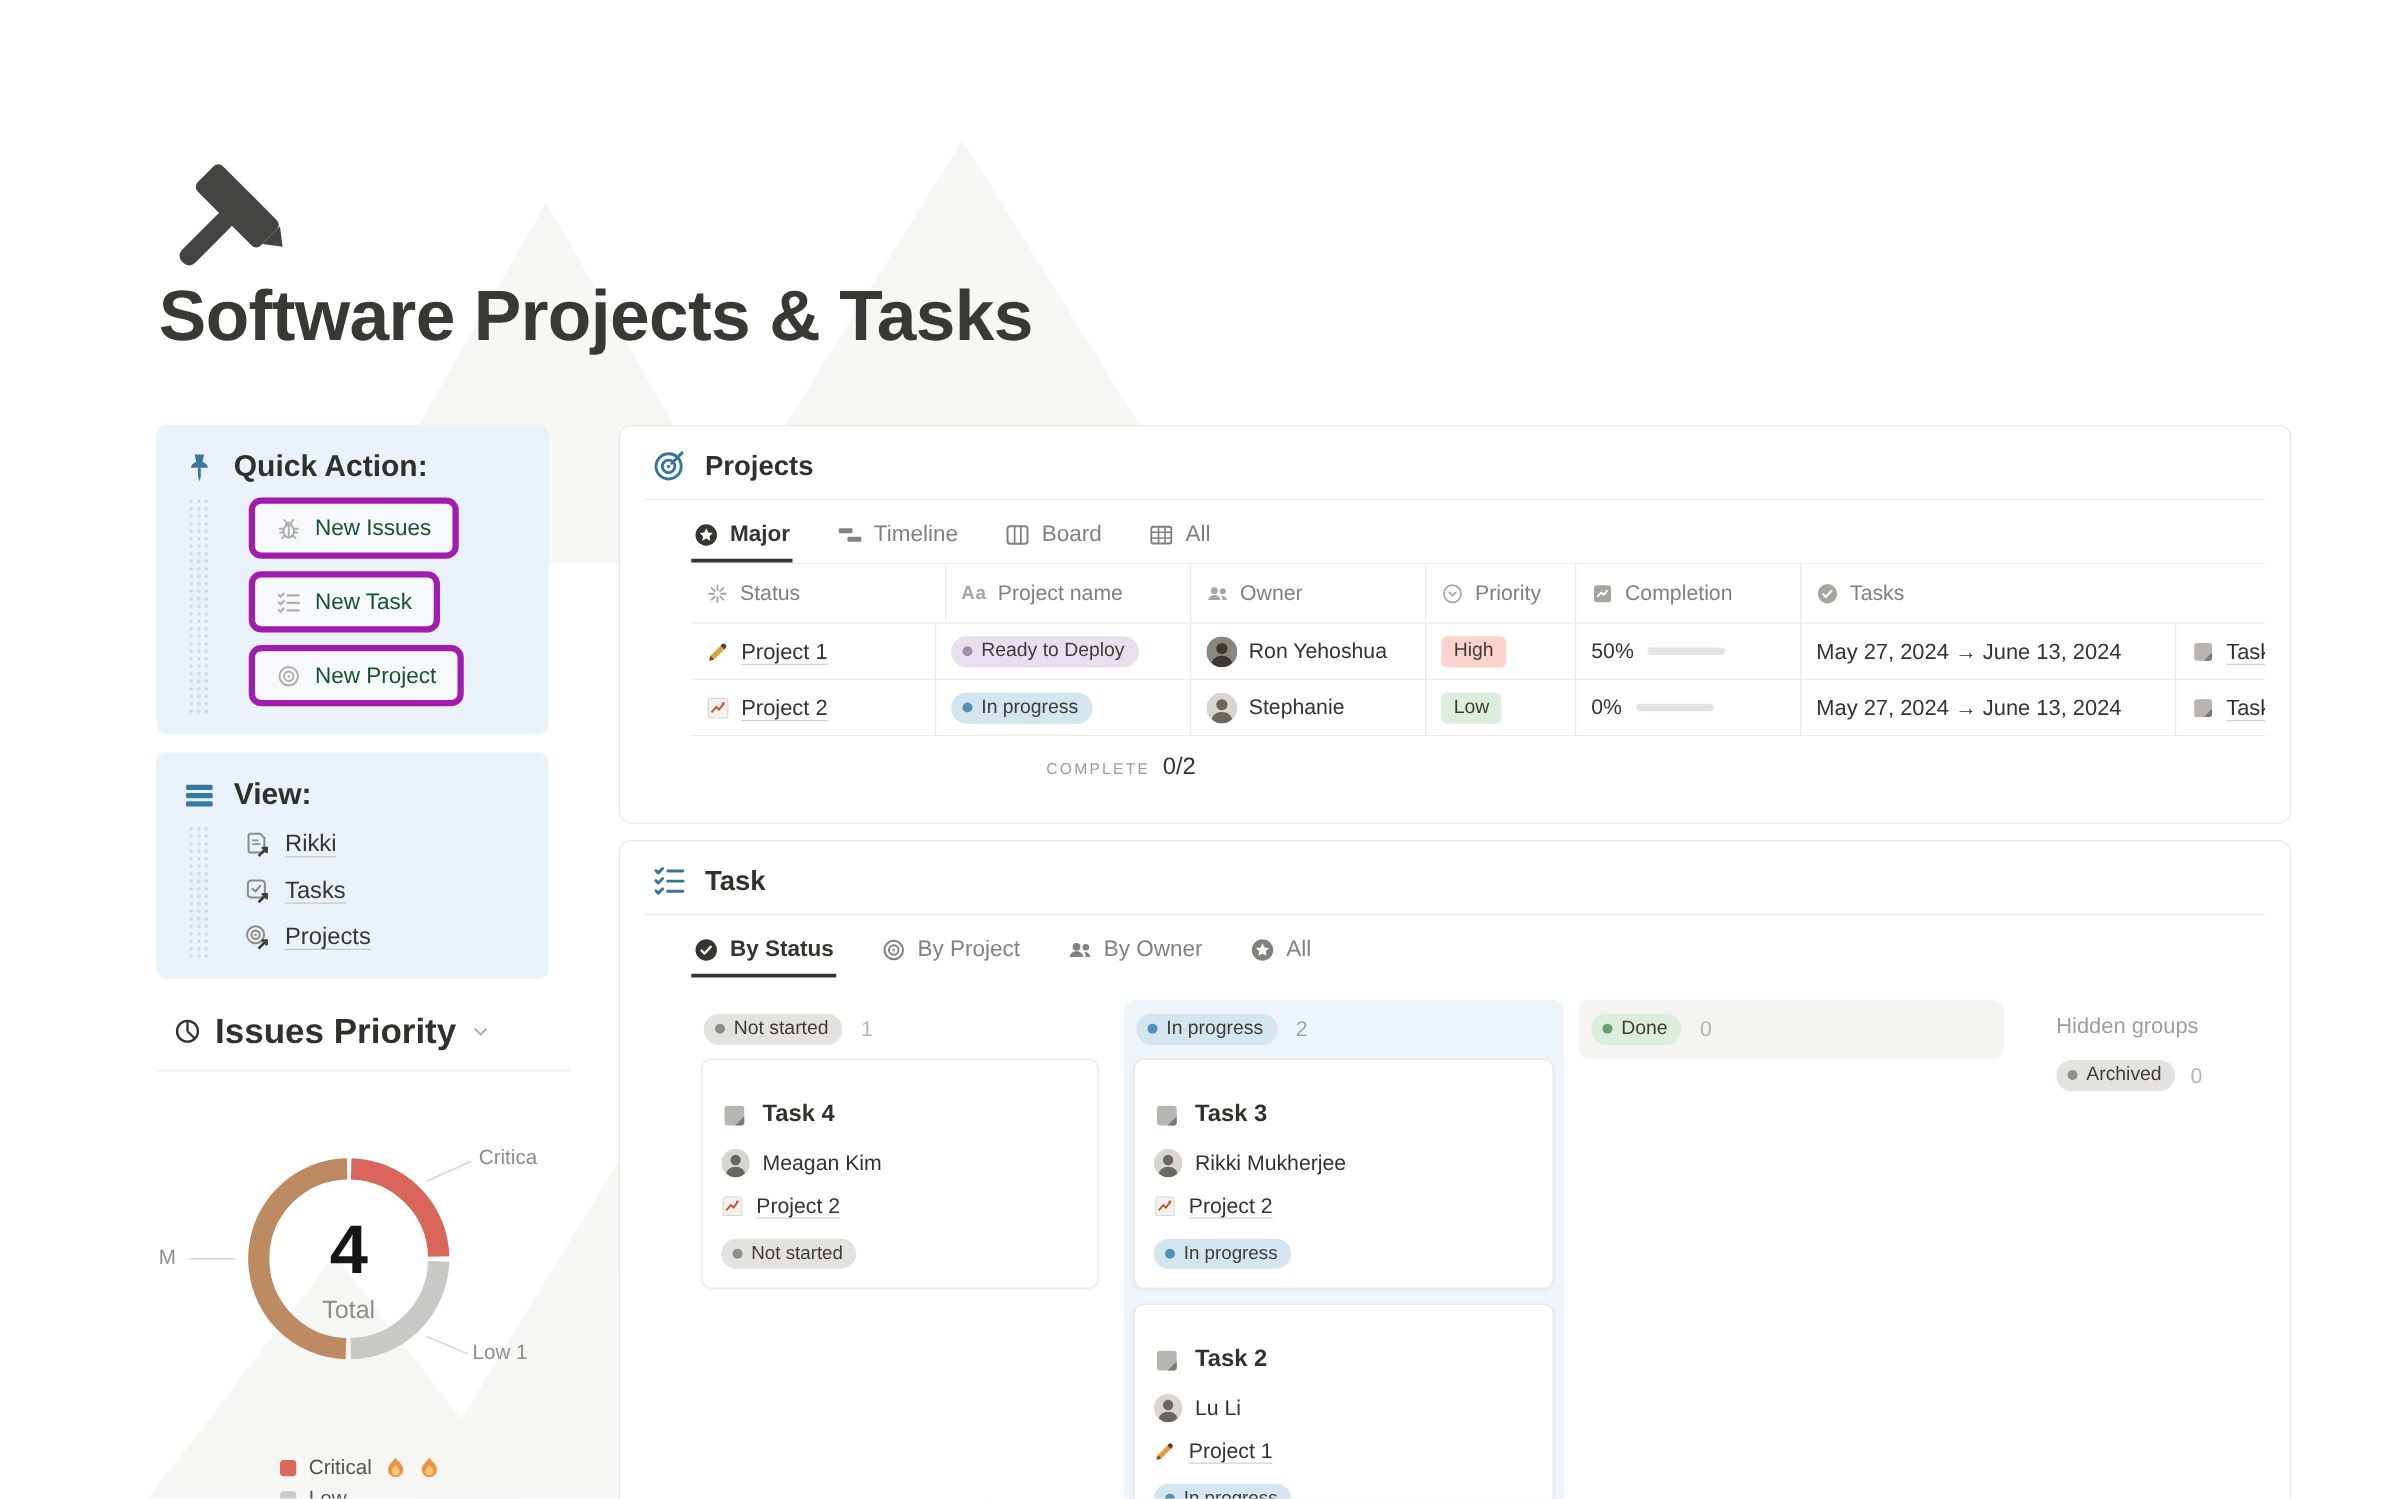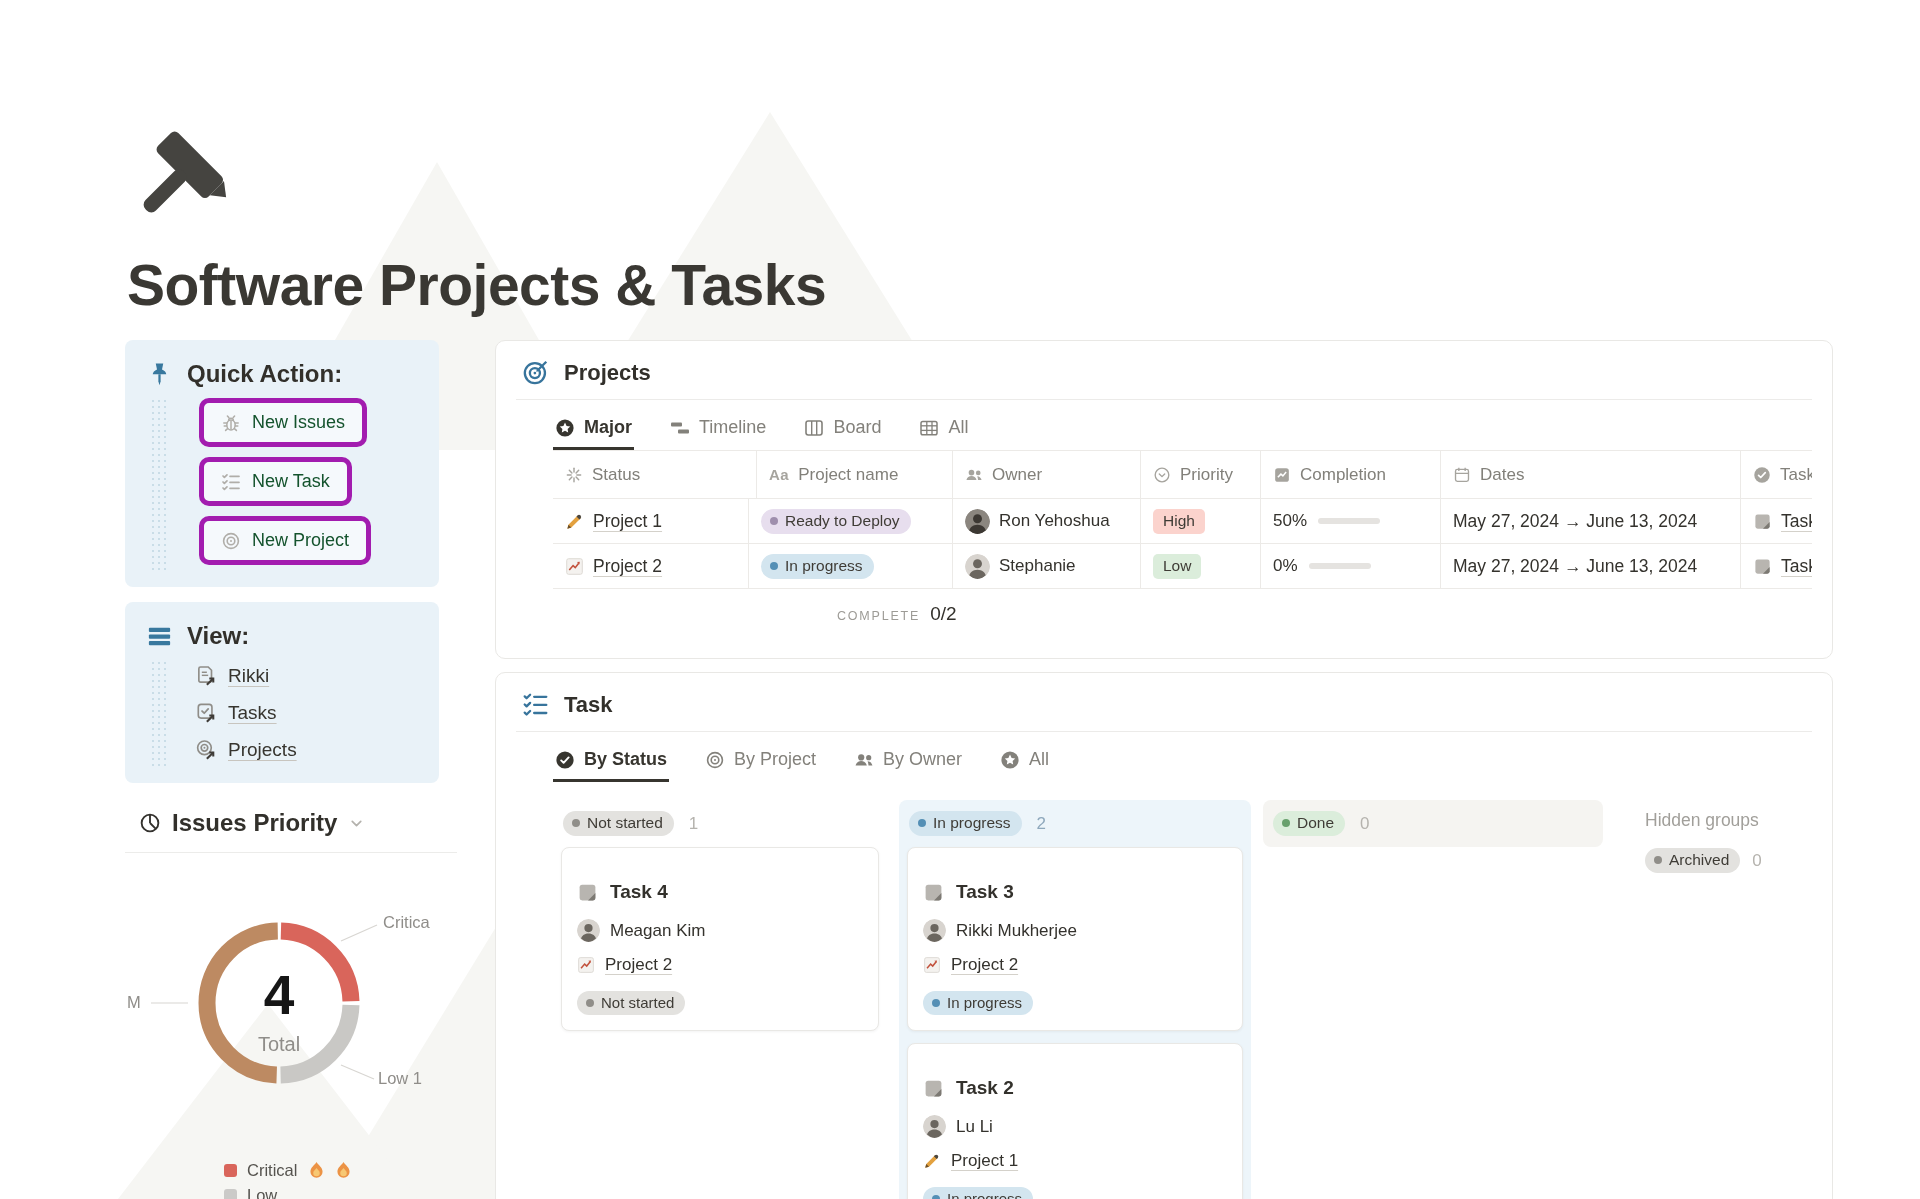--- a/index.html
+++ b/index.html
@@ -4,38 +4,38 @@
 <style>
   * { box-sizing: border-box; margin: 0; padding: 0; }
   html,body { background:#fff; }
   body { font-family:"Liberation Sans","DejaVu Sans",sans-serif; color:#37352f; }
   .page { position:relative; width:1920px; height:1199px; overflow:hidden; background:#fff; }
 
   
   .tri { position:absolute; background:#f6f6f3; clip-path:polygon(50% 0,100% 100%,0 100%); }
 
   .hammer { position:absolute; left:126px; top:126px; width:104px; height:104px; }
-  .page-title { position:absolute; left:127px; top:252px; font-size:57px; font-weight:700; letter-spacing:-0.5px; color:#3a3833; }
+  .page-title { position:absolute; left:127px; top:220px; font-size:57px; font-weight:700; letter-spacing:-0.5px; color:#3a3833; }
 
   
   .sidebar { position:absolute; left:125px; top:340px; width:314px; }
   .panel { position:relative; background:#e9f2f8; border-radius:8px; padding:20px 16px 22px 62px; margin-bottom:15px; }
   .panel-icon { position:absolute; left:22px; top:22px; width:25px; height:25px; color:#38789e; }
   .dots { position:absolute; left:25px; top:58px; bottom:16px; width:17px;
           background-image:radial-gradient(#c3d9e4 1.3px, transparent 1.4px); background-size:6px 6px; opacity:.85; }
   .panel-title { font-size:24px; font-weight:700; color:#32302b; }
   .qa-btn { display:flex; align-items:center; gap:11px; width:max-content; padding:9px 17px; margin:10px 0 0 12px;
             background:rgba(255,255,255,.55); border:5px solid #a21caf; border-radius:10px;
             color:#14532d; font-size:18px; cursor:pointer; }
   .qa-btn .ic { width:20px; height:20px; color:#b0aea9; }
   .view-link { display:flex; align-items:center; gap:11px; margin:15px 0 0 8px; font-size:19px; font-weight:500; color:#37352f; cursor:pointer; }
   .view-link .ic { width:22px; height:22px; color:#8f8d88; }
   .view-link .label { text-decoration:underline; text-decoration-color:#c8c5bf; text-underline-offset:4px; }
 
-  .priority-row { display:flex; align-items:center; gap:11px; margin:26px 0 0 14px; font-size:24px; font-weight:700; color:#32302b; cursor:pointer; }
+  .priority-row { display:flex; align-items:center; gap:11px; margin:26px 0 0 14px; font-size:28px; font-weight:700; color:#32302b; cursor:pointer; }
   .priority-row .ic-pie { width:22px; height:22px; color:#34322e; }
   .priority-row .ic-chev { width:17px; height:17px; color:#b4b2ad; }
   .sidebar-divider { border-bottom:1px solid #ececea; margin-top:15px; width:332px; }
 
   .donut-block { position:relative; width:340px; height:302px; overflow:hidden; }
   .donut-center-value { position:absolute; left:0; top:110px; width:308px; text-align:center; font-size:55px; font-weight:600; color:#161616; }
   .donut-center-label { position:absolute; left:0; top:180px; width:308px; text-align:center; font-size:20px; color:#8f8d89; }
   .callout { position:absolute; font-size:16.5px; color:#8f8d89; white-space:nowrap; }
   .callout-critical { left:258px; top:60px; }
   .callout-medium  { left:2px;   top:140px; }
@@ -476,26 +476,20 @@
                 <use href="#i-priority"></use>
               </svg>
             <span>Priority</span>
           </div>
           <div class="tcell c5">
             <svg class="head-ic">
                 <use href="#i-completion"></use>
               </svg>
             <span>Completion</span>
           </div>
-          <div class="tcell c6">
-            <svg class="head-ic">
-                <use href="#i-calendar"></use>
-              </svg>
-            <span>Dates</span>
-          </div>
           <div class="tcell c7">
             <svg class="head-ic">
                 <use href="#i-check-circle"></use>
               </svg>
             <span>Tasks</span>
           </div>
         </div>
 
         <div class="trow">
           <div class="tcell c1">

